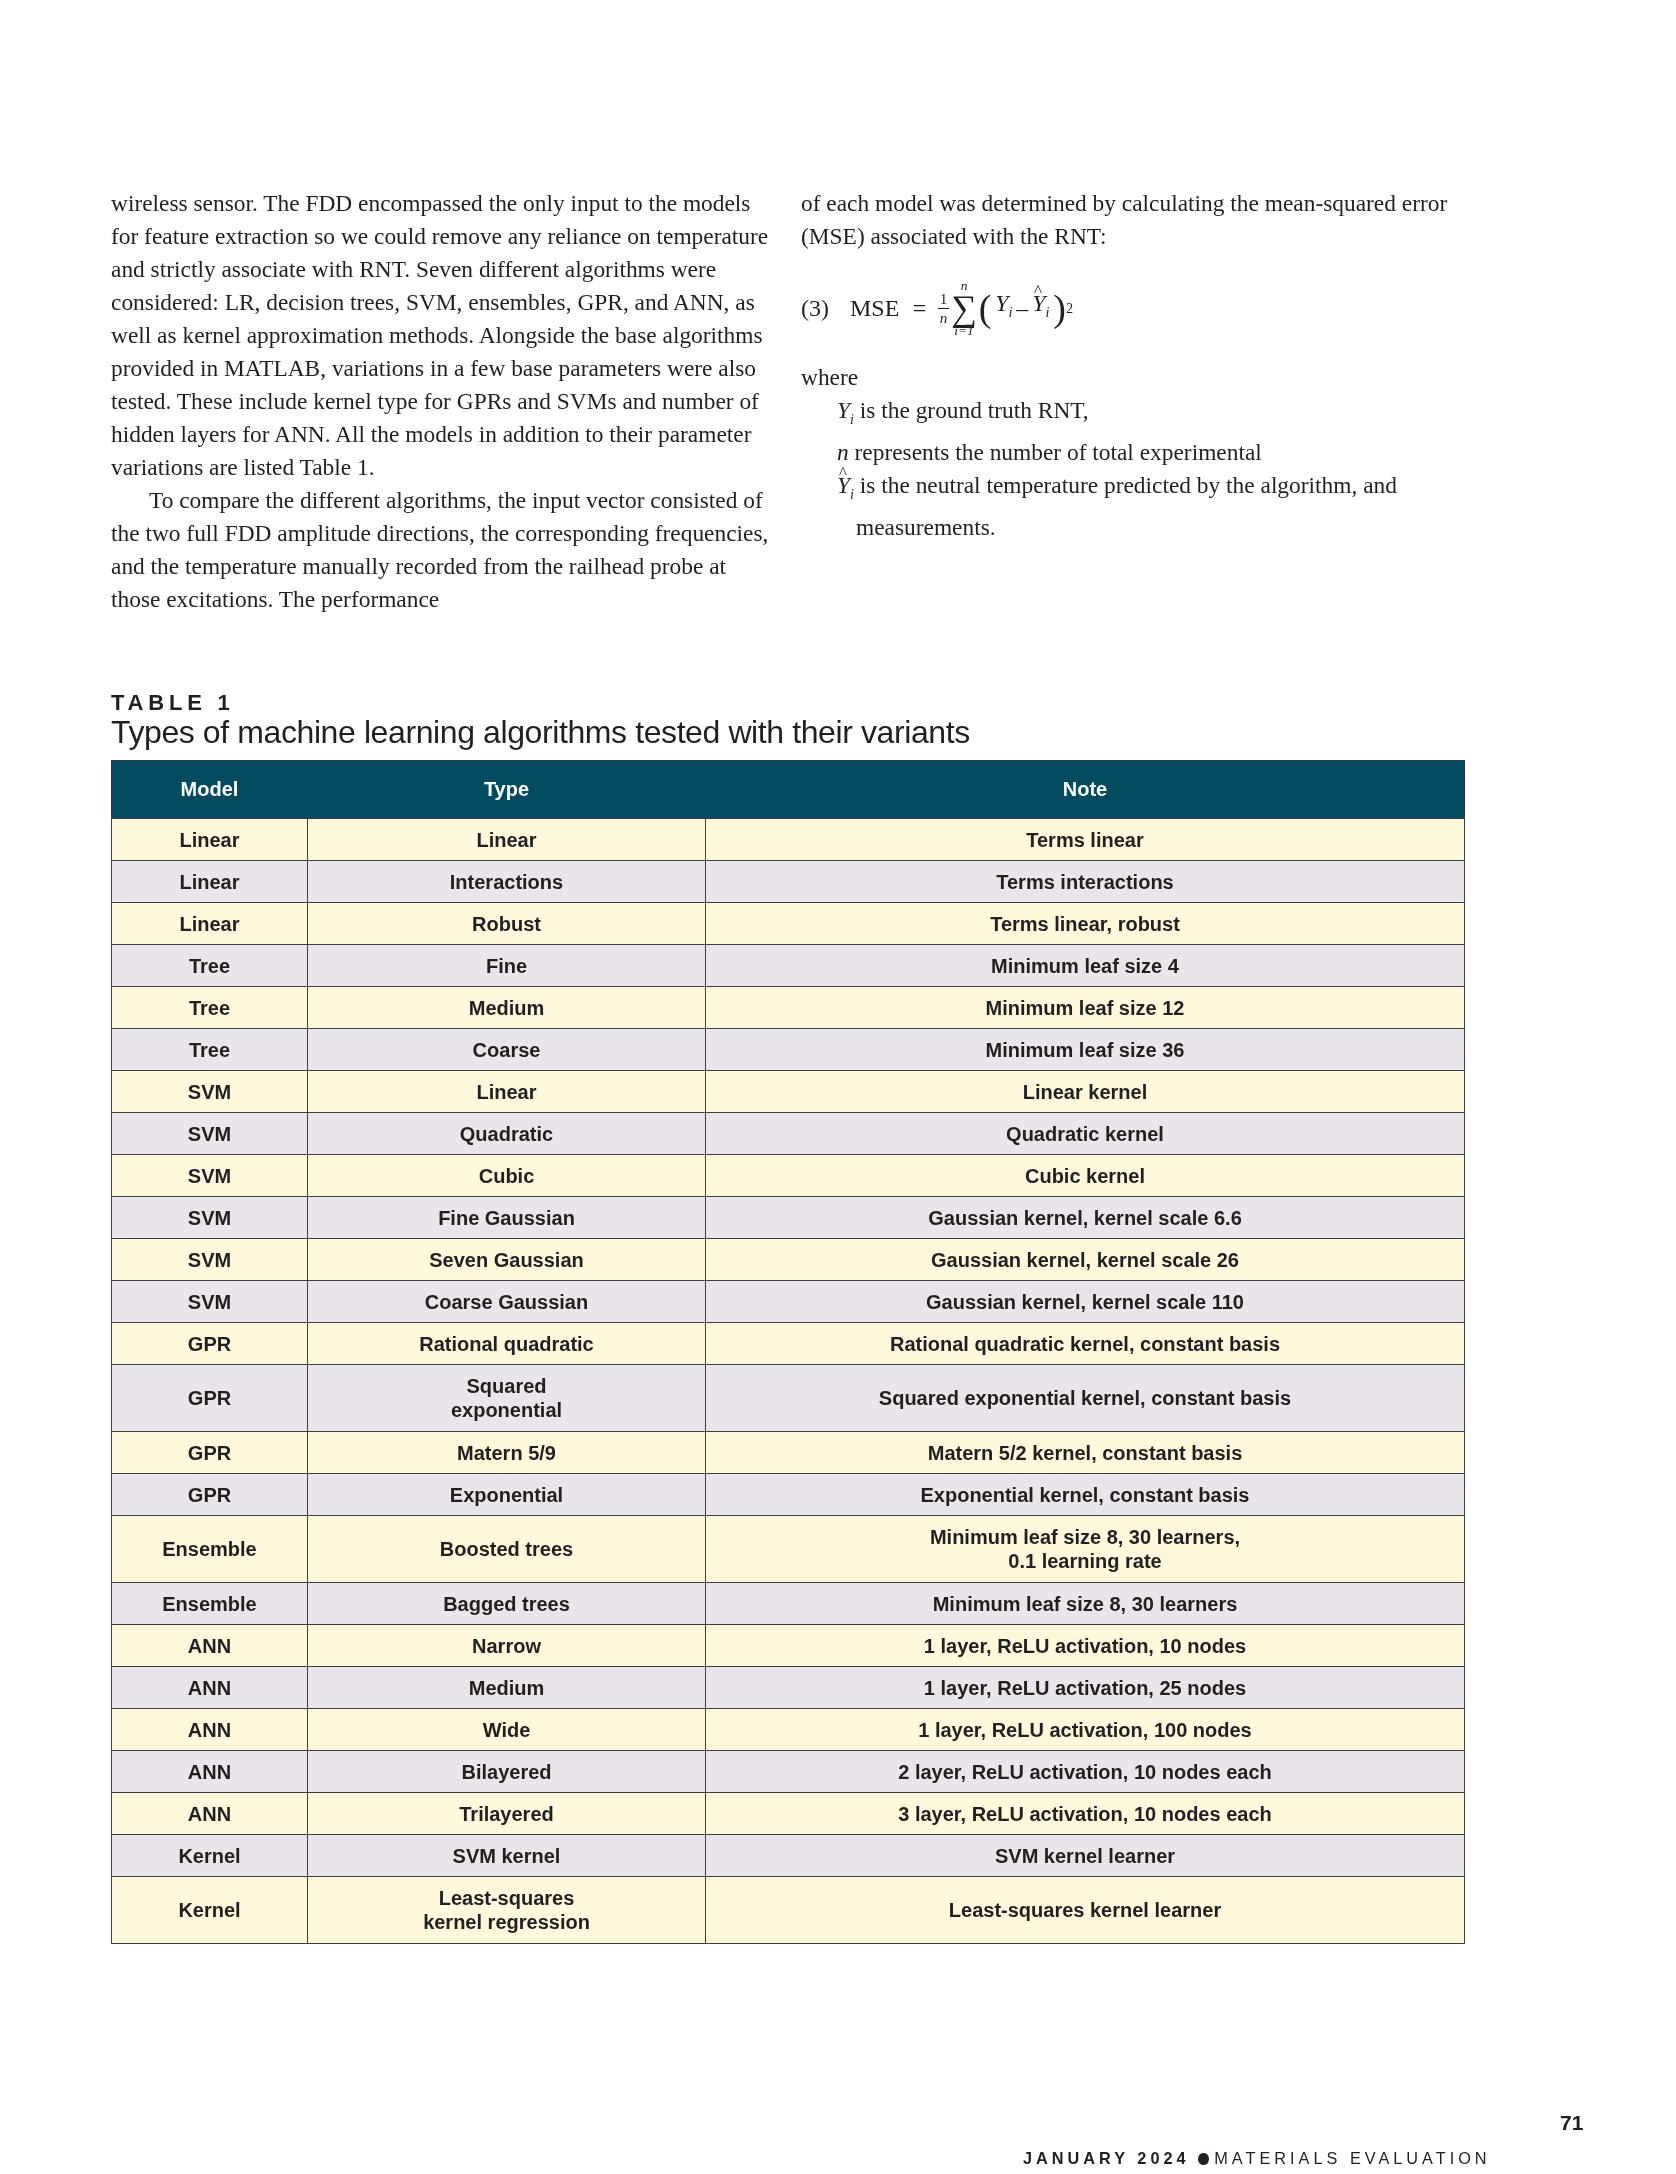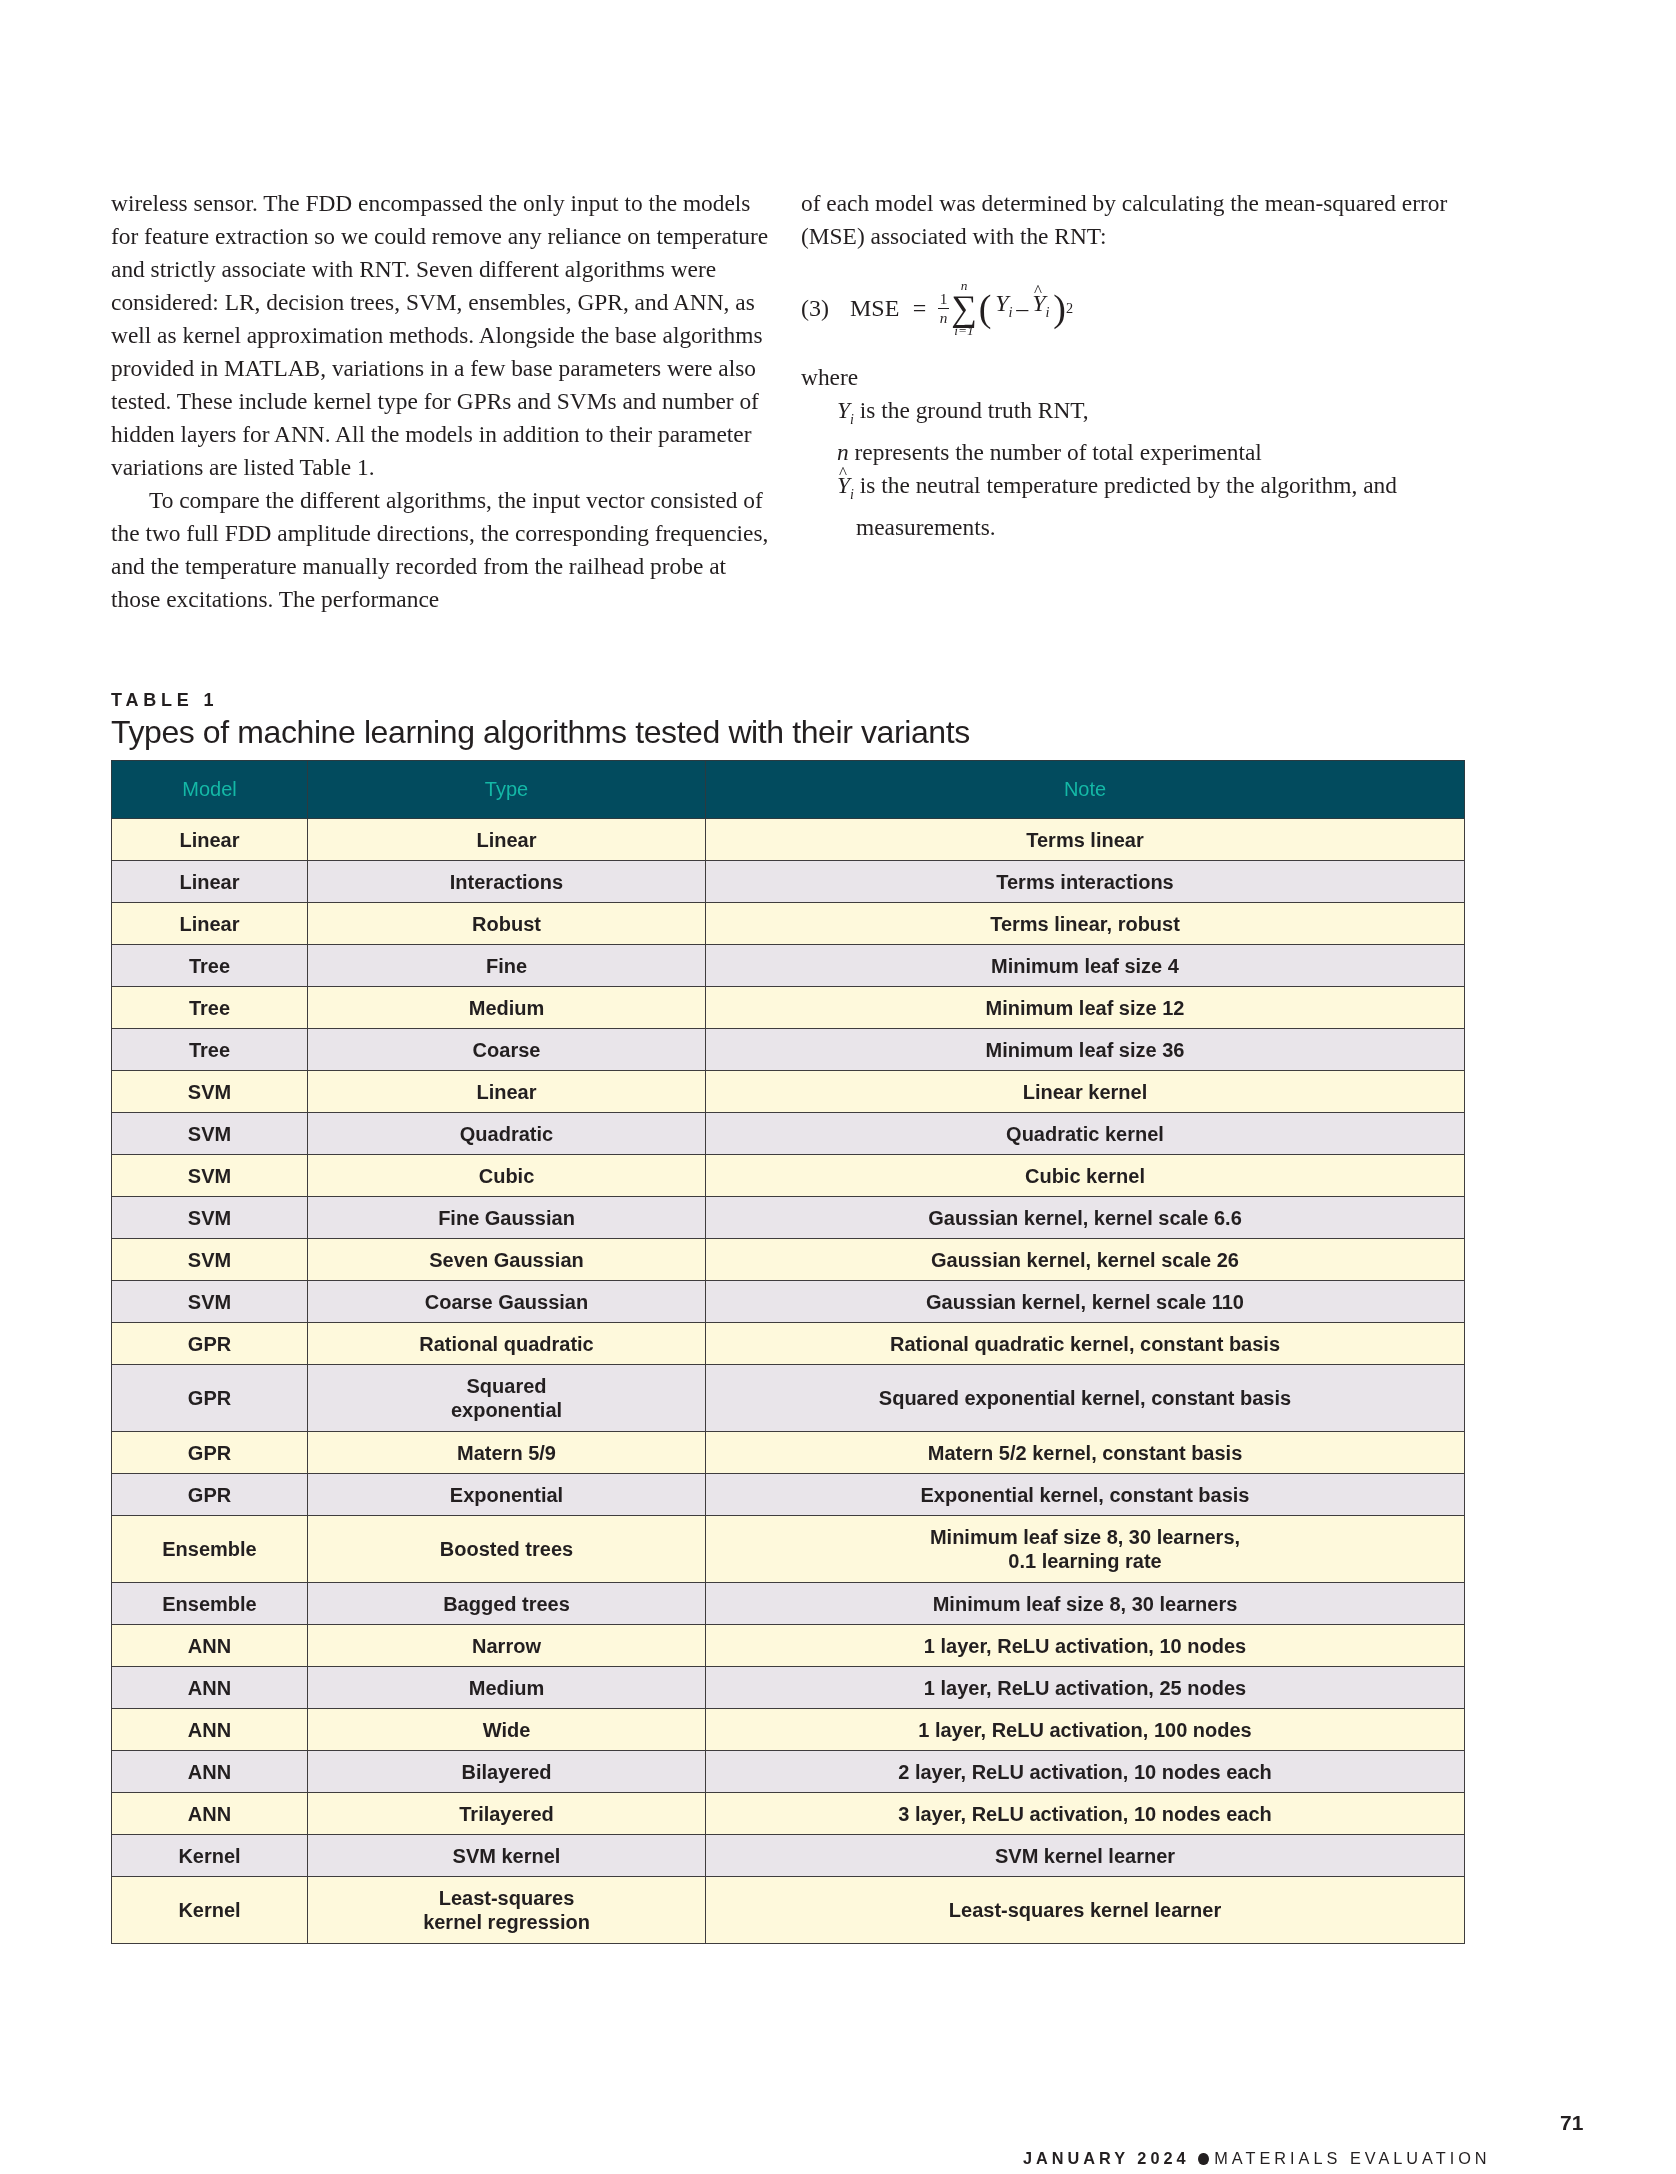--- a/index.html
+++ b/index.html
@@ -27,26 +27,26 @@
   .term { font-style: italic; margin: 0 3.8px; }
   .sup { font-size: 14.3px; vertical-align: 21px; }
   .hat { position: relative; display: inline-block; }
   .hat::before { content: "^"; position: absolute; left: 1.9px; top: -13.4px; font-style: normal; font-size: 17px; }
   sub { font-size: 60%; font-style: italic; }
 
   .where-list { padding-left: 36px; }
   .where-list .cont { padding-left: 19px; }
   .gap { height: 33px; }
 
-  .table-label { position: absolute; left: 111px; top: 690px; font-size: 18px; font-weight: 900; letter-spacing: 4.8px; }
+  .table-label { position: absolute; left: 111px; top: 690px; font-size: 22px; font-weight: 900; letter-spacing: 4.8px; }
   .table-title { position: absolute; left: 111px; top: 714px; font-size: 32px; font-weight: 500; letter-spacing: -0.4px; }
 
   table.t1 { position: absolute; left: 111px; top: 760px; width: 1354px; border-collapse: collapse; table-layout: fixed; font-size: 20px; }
   table.t1 th, table.t1 td { border: 1.9px solid #3f3d3e; text-align: center; vertical-align: middle; padding: 0 7.6px; }
-  table.t1 th { background: #024B5E; color: #14b8a6; height: 57px; font-weight: 400; font-size: 20px; border-color: #2b3a40; }
+  table.t1 th { background: #024B5E; color: #ffffff; height: 57px; font-weight: 700; font-size: 20px; border-color: #2b3a40; }
   table.t1 td { height: 41px; line-height: 24px; font-weight: 600; }
   table.t1 tr.tall td { height: 66px; }
   table.t1 tr.odd td { background: #FEF9DC; }
   table.t1 tr.even td { background: #E9E5EA; }
   .c1 { width: 196px; }
   .c2 { width: 398px; }
 
   .footer { position: absolute; top: 2122px; left: 1023px; font-size: 16.3px; font-weight: 700; letter-spacing: 4px; margin-top: 27px; }
   .footer .dot { display: inline-block; width: 10.5px; height: 12.4px; border-radius: 50%; background: #231F20; vertical-align: -1px; margin: 0 5.7px 0 0; }
   .footer .pub { font-weight: 400; }

